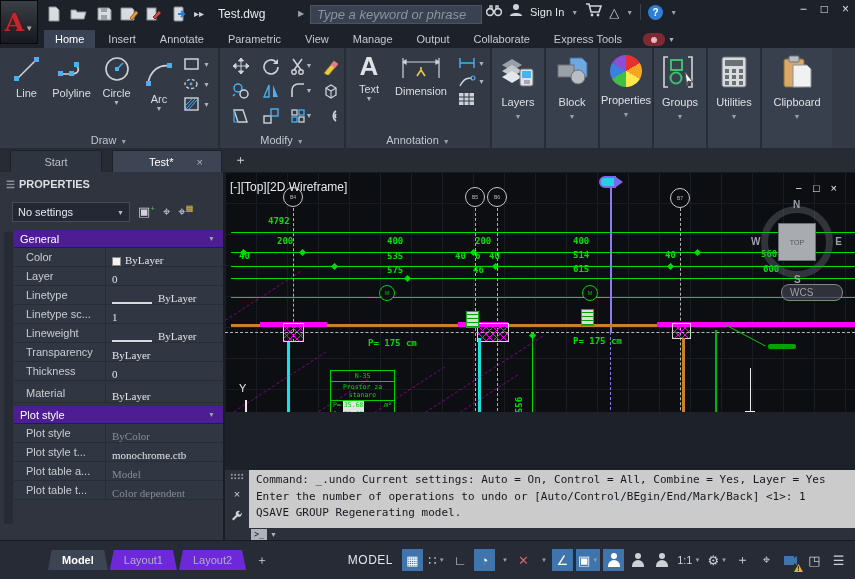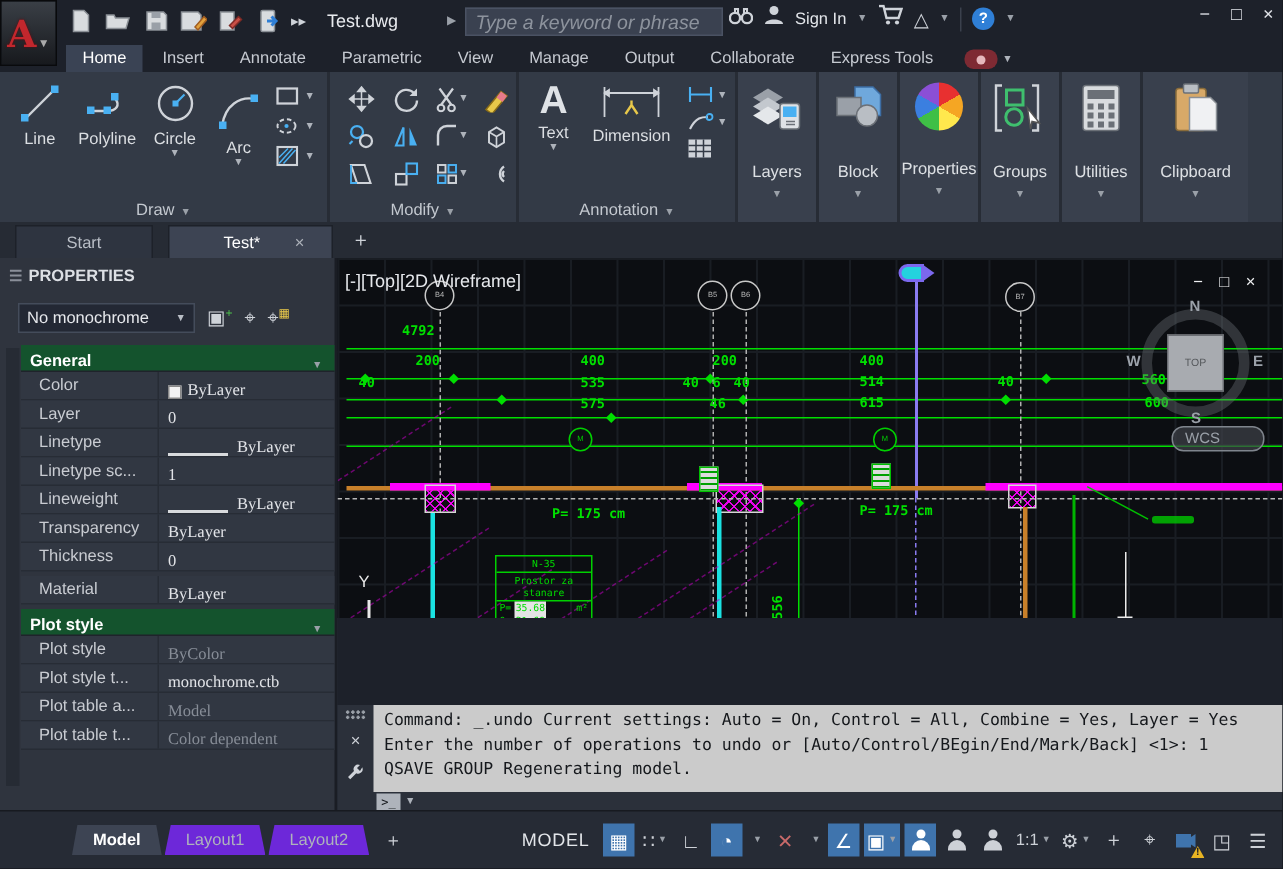--- a/index.html
+++ b/index.html
@@ -39,21 +39,21 @@
   .panel-footer .mini-caret { margin-left:4px; }
   .bigbtns { display:flex; padding:4px 2px 0 4px; }
   .bigbtn { width:45px; display:flex; flex-direction:column; align-items:center; }
   .bigbtn svg { margin-top:2px; }
   .bigbtn .lbl { font-size:11px; color:#dbdee2; margin-top:3px; }
   .minicol { display:flex; flex-direction:column; gap:4px; padding-top:4px; margin-left:4px; }
   .minirow { display:flex; align-items:center; gap:2px; }
   .mgrid { display:grid; grid-template-columns:repeat(4,30px); grid-auto-rows:25px; padding:5px 2px 0 6px; align-items:center; justify-items:center; }
   .mcell { display:flex; align-items:center; }
   .cpanel { width:54px; display:flex; flex-direction:column; align-items:center; background:#39404d; border-right:2px solid #272c35; padding-top:7px; }
-  .cpanel .lbl { font-size:11px; color:#dde0e4; margin-top:20px; }
+  .cpanel .lbl { font-size:11px; color:#dde0e4; margin-top:7px; }
   .cpanel .mini-caret { margin-top:5px; }
   .colorwheel { width:32px; height:32px; border-radius:50%; background:conic-gradient(#e83030 0 60deg,#f5a623 60deg 120deg,#ffe84d 120deg 180deg,#3fbf46 180deg 240deg,#3b7fe0 240deg 300deg,#8b4fd6 300deg 360deg); }
 
   
   .filetabs { position:absolute; left:0; top:148px; width:855px; height:24px; background:#262b34; display:flex; align-items:flex-end; }
   .ftab { height:22px; padding:4px 18px; font-size:11px; color:#b9bec6; background:#2e3440; margin-left:10px; border:1px solid #1d2129; border-bottom:none; display:flex; gap:10px; align-items:center; }
   .ftab.active { background:#3d4453; color:#fff; width:110px; justify-content:space-between; }
   .ftab .x { color:#aeb3bb; font-size:11px; }
   .ftab-plus { color:#cfd3d9; font-size:13px; margin-left:12px; padding-bottom:3px; }
 
@@ -61,21 +61,21 @@
   .palette { position:absolute; left:0; top:172px; width:225px; height:368px; background:#2f343e; border-right:2px solid #1a1d24; }
   .pal-header { height:24px; display:flex; align-items:center; padding-left:6px; gap:6px; color:#dcdfe4; font-size:11px; font-weight:bold; }
   .grip { color:#8a8f99; font-size:10px; letter-spacing:-2px; }
   .combo-row { display:flex; align-items:center; margin:6px 6px 8px 12px; gap:8px; }
   .combo { width:118px; height:20px; background:#232834; border:1px solid #444c5b; color:#e6e8ec; font-size:11px; display:flex; align-items:center; justify-content:space-between; padding:0 5px; }
   .combo .mini-caret { color:#b9bec6; }
   .pal-tools { display:flex; gap:8px; color:#bfe08f; }
   .ptool { font-size:13px; color:#cfd3d9; }
   .pal-gutter { position:absolute; left:4px; top:60px; width:9px; height:292px; background:#262b34; }
   .sect { margin-left:14px; }
-  .sect-head { height:18px; background:#14532d; color:#fff; font-weight:bold; font-size:11px; display:flex; align-items:flex-end; justify-content:space-between; padding:0 8px 0 6px; border-bottom:1px solid #1f232b; }
+  .sect-head { height:18px; background:#4c1d95; color:#fff; font-weight:normal; font-size:11px; display:flex; align-items:center; justify-content:space-between; padding:0 8px 0 6px; border-bottom:1px solid #1f232b; }
   .prow { height:19px; display:flex; font-size:11px; border-bottom:1px solid #272c35; background:#313742; }
   .prow .pl { width:92px; color:#c9ccd2; padding:3px 0 0 12px; border-right:1px solid #272c35; white-space:nowrap; overflow:hidden; }
   .prow .pv { flex:1; color:#e2e4e8; padding:3px 0 0 6px; display:flex; align-items:flex-end; gap:4px; white-space:nowrap;font-family:Liberation Serif, serif; }
   .prow .pv.dim { color:#878d97; }
   .swatch { width:9px; height:9px; background:#f2f2f2; border:1px solid #888; display:inline-block; }
   .ltline { display:inline-block; width:40px; border-top:2px solid #d8dadd; margin-right:2px; }
 
   
   .canvas { position:absolute; left:225px; top:172px; width:630px; height:240px; background:#0c0e12;
     background-image:linear-gradient(#191d23 1px,transparent 1px),linear-gradient(90deg,#191d23 1px,transparent 1px);
@@ -511,21 +511,21 @@
     <span class="ftab-plus">＋</span>
   </div>
 
   <div class="palette">
     <div class="pal-header">
       <span class="grip">☰</span>
       <span>PROPERTIES</span>
     </div>
     <div class="combo-row">
       <div class="combo">
-        <span>No monochrome</span>
+        <span>No settings</span>
           <span class="mini-caret">▼</span>
       </div>
       <div class="pal-tools">
         <span class="ptool">▣<span style="color:#4dbf4d;font-size:8px;vertical-align:top;">+</span></span>
         <span class="ptool">⌖</span>
         <span class="ptool">⌖<span style="color:#e8c84a;font-size:8px;vertical-align:top;">▦</span></span>
       </div>
     </div>
     <div class="pal-gutter"></div>
 

